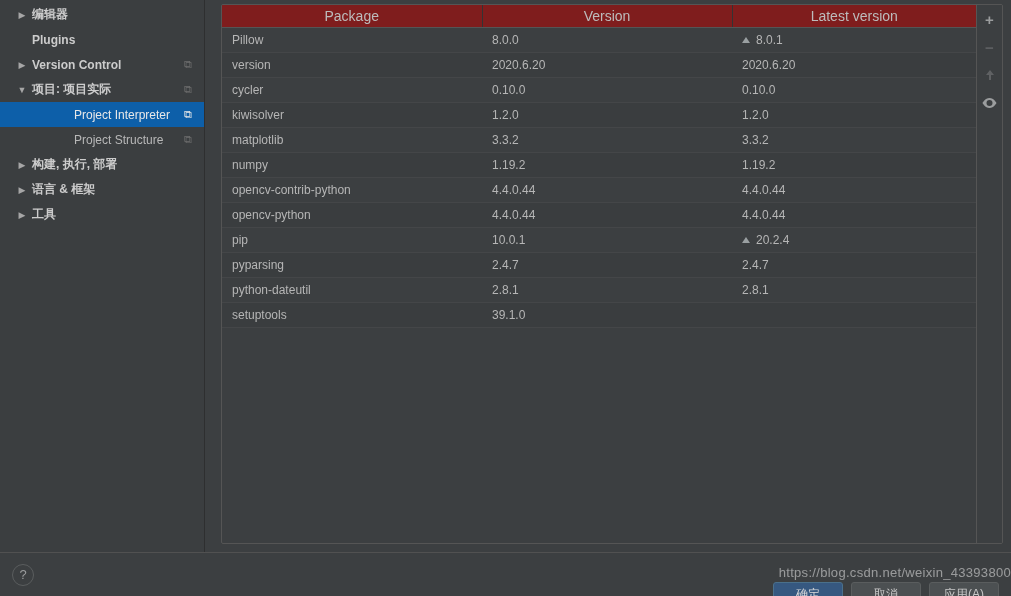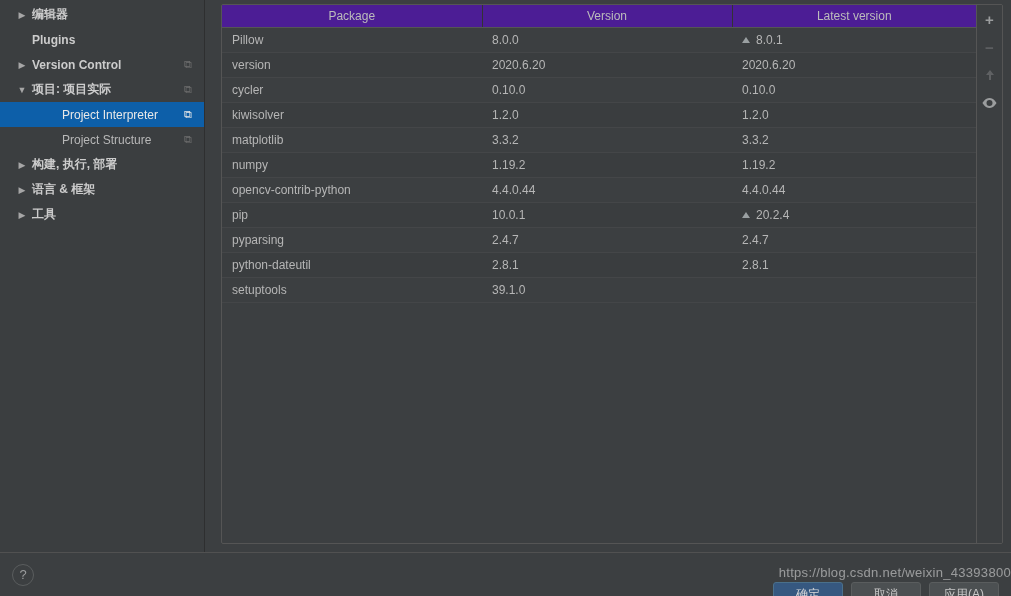--- a/index.html
+++ b/index.html
@@ -38,48 +38,48 @@
     width: 14px; color: #6e6e6e; font-size: 11px;
   }
   .side-item.bold .lbl { font-weight: 600; color: #cccccc; }
   .side-item.selected {
     background: #0d5fa9;
     color: #ffffff;
   }
   .side-item.selected .lbl,
   .side-item.selected .arrow,
   .side-item.selected .copy-icon { color: #e8e8e8; }
-  .side-item.child { padding-left: 46px; }
+  .side-item.child { padding-left: 46px; gap: 12px; }
 
   
   .content {
     flex: 1 1 auto;
     display: flex;
     flex-direction: column;
     padding: 0 0 8px 10px;
   }
   .table-wrap {
     flex: 1 1 auto;
     display: flex;
     border: 1px solid #555555;
     border-radius: 2px;
     margin: 4px 8px 0 6px;
     background: #3c3f41;
     overflow: hidden;
   }
   .table-area { flex: 1 1 auto; overflow: hidden; }
   table { width: 100%; border-collapse: collapse; }
   thead th {
-    background: #4c1d95;
+    background: #7f1d1d;
     color: #bcbcbc;
     font-weight: normal;
     height: 22px;
     border-bottom: 1px solid #555555;
     border-right: 1px solid #333333;
-    font-size: 12px;
+    font-size: 14px;
   }
   thead th:last-child { border-right: none; }
   tbody td {
     height: 25px;
     padding: 0 10px;
     border-bottom: 1px solid #444648;
     color: #b6b6b6;
     font-size: 12px;
   }
   tbody tr:nth-child(even) td { background: #3a3d3f; }
@@ -243,20 +243,25 @@
                 <td>numpy</td>
                 <td>1.19.2</td>
                 <td><span>1.19.2</span></td>
               </tr>
               <tr>
                 <td>opencv-contrib-python</td>
                 <td>4.4.0.44</td>
                 <td><span>4.4.0.44</span></td>
               </tr>
               <tr>
+                <td>opencv-python</td>
+                <td>4.4.0.44</td>
+                <td><span>4.4.0.44</span></td>
+              </tr>
+              <tr>
                 <td>pip</td>
                 <td>10.0.1</td>
                 <td><span class="upd-arrow"></span><span>20.2.4</span></td>
               </tr>
               <tr>
                 <td>pyparsing</td>
                 <td>2.4.7</td>
                 <td><span>2.4.7</span></td>
               </tr>
               <tr>

